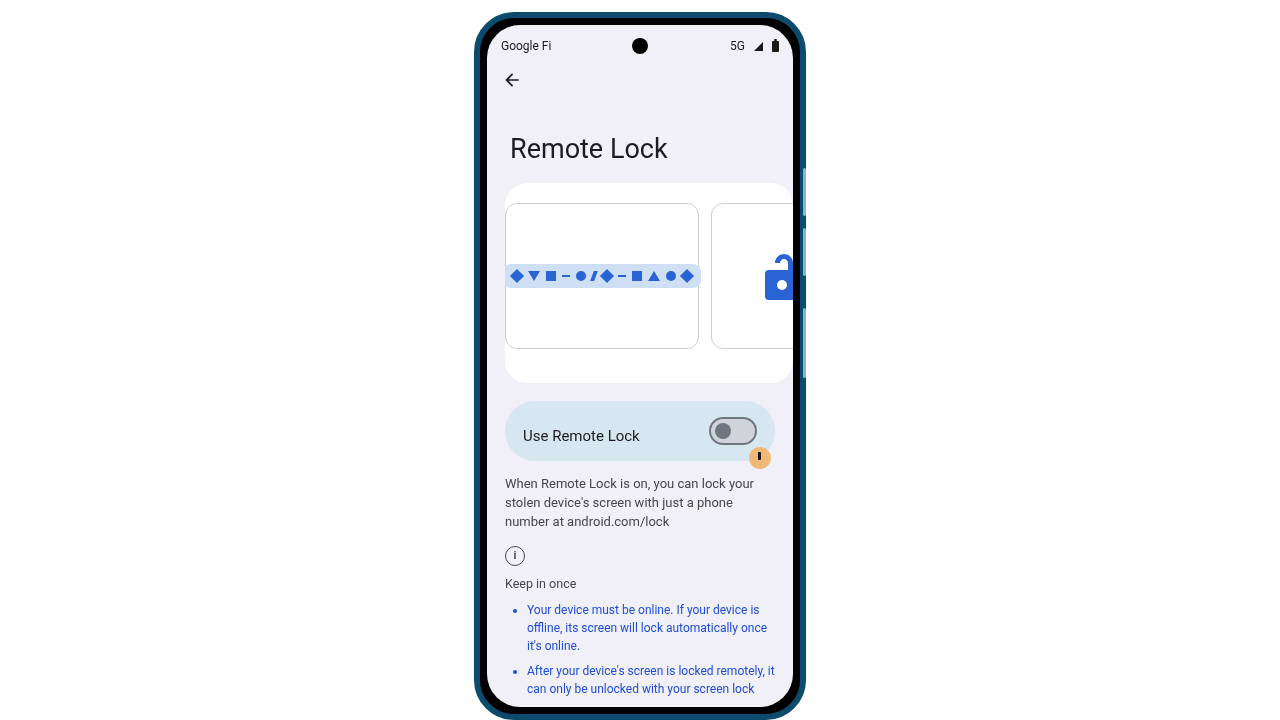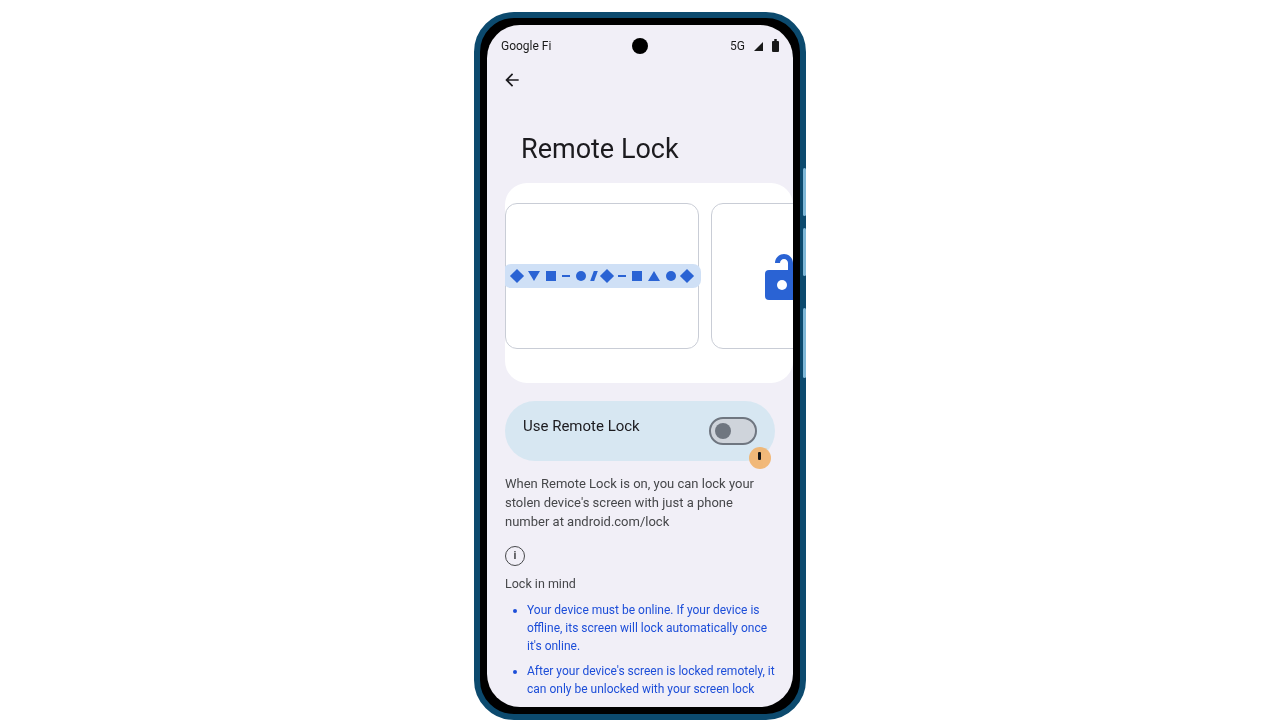--- a/index.html
+++ b/index.html
@@ -10,31 +10,31 @@
   .screen{position:absolute;left:7px;right:7px;top:7px;bottom:7px;border-radius:33px;background:#f1eff7;overflow:hidden}
   .camera{position:absolute;left:50%;top:13px;transform:translateX(-50%);width:16px;height:16px;border-radius:50%;background:#000;z-index:5}
   .statusbar{display:flex;justify-content:space-between;align-items:center;padding:8px 14px 0;height:26px;font-size:12px;color:#1a1a1a}
   .status-right{display:flex;align-items:center;gap:9px}
   .tri{width:0;height:0;border-left:9px solid transparent;border-bottom:9px solid #1a1a1a}
   .batt{width:7px;height:11px;background:#1a1a1a;border-radius:1px;position:relative}
   .batt::before{content:"";position:absolute;top:-2px;left:2px;width:3px;height:2px;background:#1a1a1a;border-radius:1px}
   .backrow{padding:10px 14px 0}
   .back{width:22px;height:22px;display:flex;align-items:center;justify-content:center;cursor:pointer}
   .content{padding:0 18px}
-  .title{font-size:27px;font-weight:400;color:#1c1b1f;margin:42px 16px 18px}
+  .title{font-size:27px;font-weight:400;color:#1c1b1f;margin:42px 5px 18px}
   .illus{background:#fff;border-radius:22px;height:200px;position:relative;overflow:hidden;margin-bottom:18px;margin-right:-18px}
   .card1{position:absolute;left:0;top:20px;width:192px;height:144px;border:1px solid #c9cdd6;border-radius:12px;background:#fff;display:flex;align-items:center;justify-content:center}
   .pinchip{background:#cfe0f6;border-radius:8px;padding:7px 9px;display:flex;gap:6px;align-items:center}
   .sym{width:10px;height:10px;background:#2a63d4}
   .s-dia{transform:rotate(45deg)}
   .s-cir{border-radius:50%}
   .s-tri{width:0;height:0;background:none;border-left:6px solid transparent;border-right:6px solid transparent;border-top:10px solid #2a63d4}
   .s-dash{width:8px;height:2px}
   .card2{position:absolute;left:206px;top:20px;width:140px;height:144px;border:1px solid #c9cdd6;border-radius:12px;background:#fff;display:flex;align-items:center;justify-content:center}
-  .togglecard{background:#d7e7f2;border-radius:30px;padding:16px 18px;display:flex;align-items:flex-start;justify-content:space-between;margin-bottom:14px;position:relative;cursor:pointer}
+  .togglecard{background:#d7e7f2;border-radius:30px;padding:16px 18px;display:flex;align-items:flex-end;justify-content:space-between;margin-bottom:14px;position:relative;cursor:pointer}
   .toggle-label{font-size:15px;color:#1c1b1f}
   .switch{width:44px;height:24px;border-radius:24px;border:2px solid #6f7680;background:#cfd4db;position:relative}
   .knob{position:absolute;left:4px;top:4px;width:16px;height:16px;border-radius:50%;background:#6f7680}
   .touch{position:absolute;right:4px;bottom:-8px;width:22px;height:22px;border-radius:50%;background:#f2b36b;opacity:.9}
   .touch::after{content:"";position:absolute;left:9px;top:5px;width:3px;height:8px;background:#000;border-radius:1px}
   .desc{font-size:13px;line-height:1.45;color:#46474a;margin-bottom:14px}
   .info-icon{width:18px;height:18px;border:1.6px solid #46474a;border-radius:50%;display:flex;align-items:center;justify-content:center;font-size:11px;font-weight:700;color:#46474a;margin-bottom:10px}
   .kmind-title{font-size:12.5px;color:#46474a;margin-bottom:10px}
   .bul{list-style:disc;padding-left:22px;margin:0;font-size:12px;color:#1d4ed8;line-height:1.5}
   .bul li{margin-bottom:7px}
@@ -100,21 +100,21 @@
           <span class="toggle-label">Use Remote Lock</span>
           <div class="switch">
             <div class="knob"></div>
           </div>
           <div class="touch"></div>
         </div>
 
         <div class="desc">When Remote Lock is on, you can lock your stolen device's screen with just a phone number at android.com/lock</div>
 
         <div class="info-icon">i</div>
-        <div class="kmind-title">Lock in mind</div>
+        <div class="kmind-title">Keep in once</div>
         <ul class="bul">
           <li>Your device must be online. If your device is offline, its screen will lock automatically once it's online.</li>
           <li>After your device's screen is locked remotely, it can only be unlocked with your screen lock</li>
 
         </ul>
       </div>
     </div>
   </div>
 </div>
 

